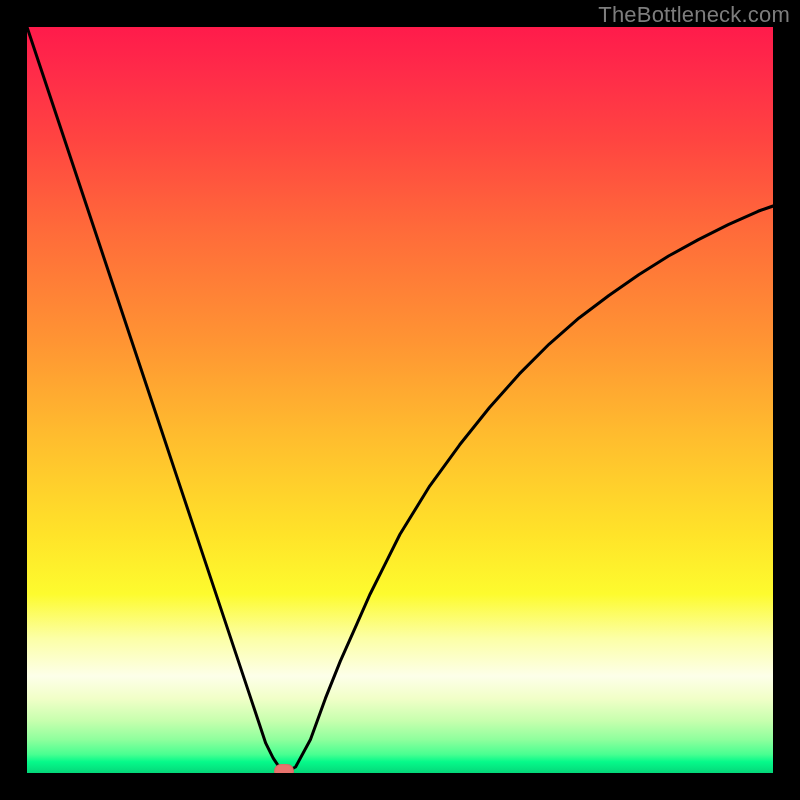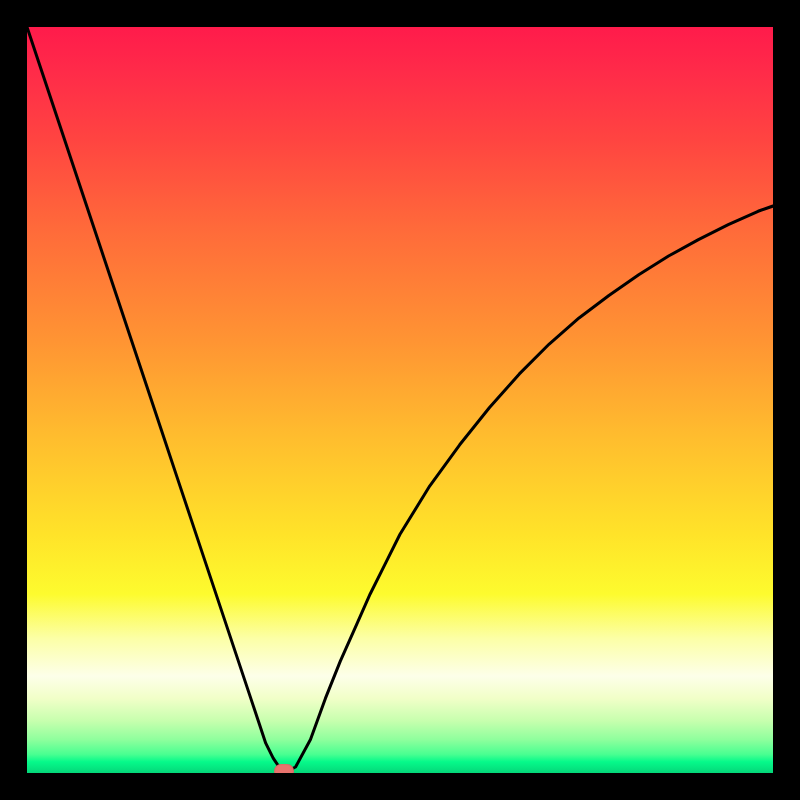--- a/index.html
+++ b/index.html
@@ -76,13 +76,14 @@
 <body>
 
 <div class="frame">
   <div class="plot">
     <div class="gradient"></div>
     <svg class="curve" viewBox="0 0 746 746" preserveAspectRatio="none">
       <path id="curve-path" fill="none" stroke="#000" stroke-width="3" stroke-linecap="round" stroke-linejoin="round" d="M0.00 0.00 L14.92 44.76 L29.84 89.52 L44.76 134.28 L59.68 179.04 L74.60 223.80 L89.52 268.56 L104.44 313.32 L119.36 358.08 L134.28 402.84 L149.20 447.60 L164.12 492.36 L179.04 537.12 L193.96 581.88 L208.88 626.64 L223.80 671.40 L231.26 693.78 L238.72 716.16 L246.18 731.08 L253.64 742.27 L261.10 743.76 L268.56 740.03 L283.48 712.43 L298.40 671.40 L313.32 634.10 L328.24 600.53 L343.16 566.96 L358.08 537.12 L373.00 507.28 L402.84 458.79 L432.68 417.76 L462.52 380.46 L492.36 346.89 L522.20 317.05 L552.04 290.94 L581.88 268.56 L611.72 247.67 L641.56 229.02 L671.40 212.61 L701.24 197.69 L731.08 184.26 L746.00 179.04"></path>
     </svg>
     <div class="marker" id="marker" style="left: 247.37px; top: 736.762px;"></div>
   </div>
+  <div class="watermark">TheBottleneck.com</div>
 </div>
 
 </body></html>

